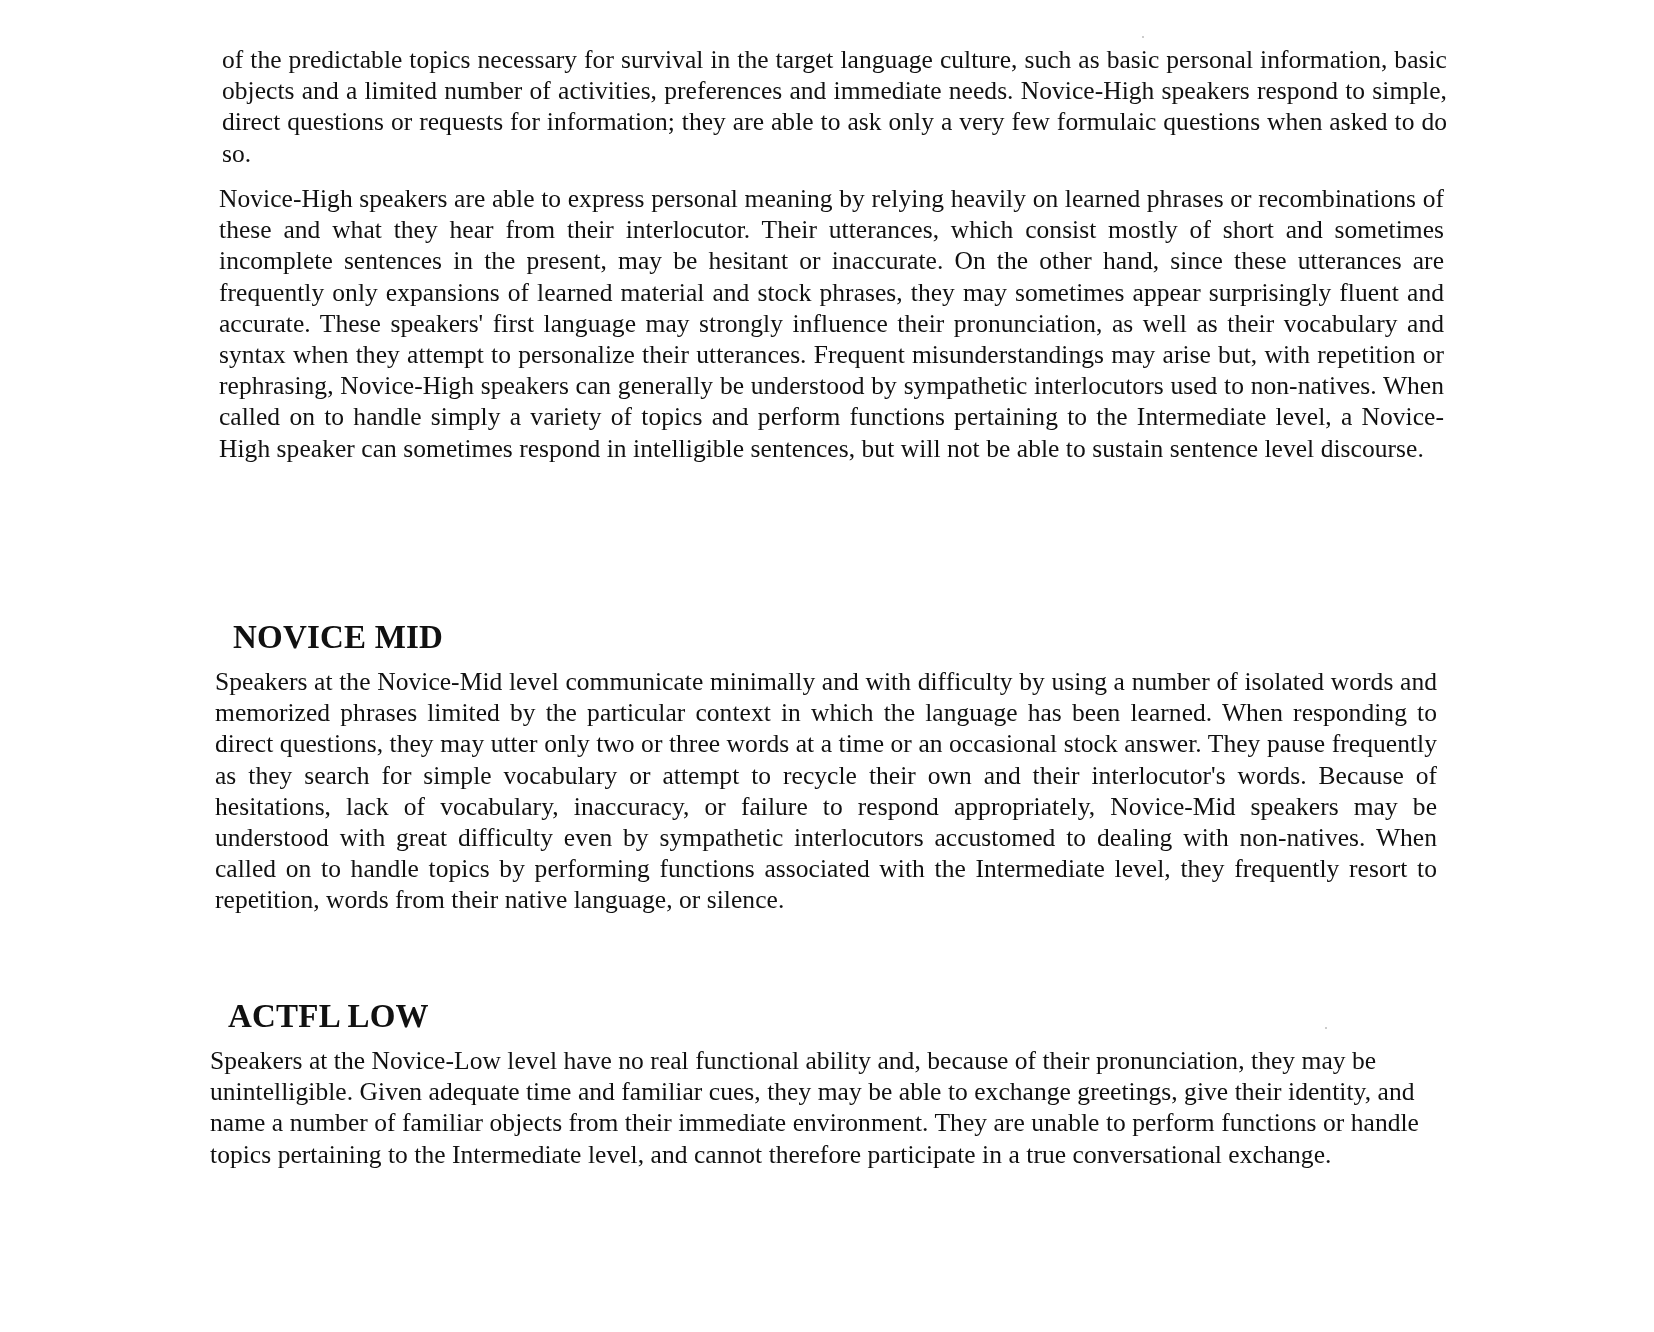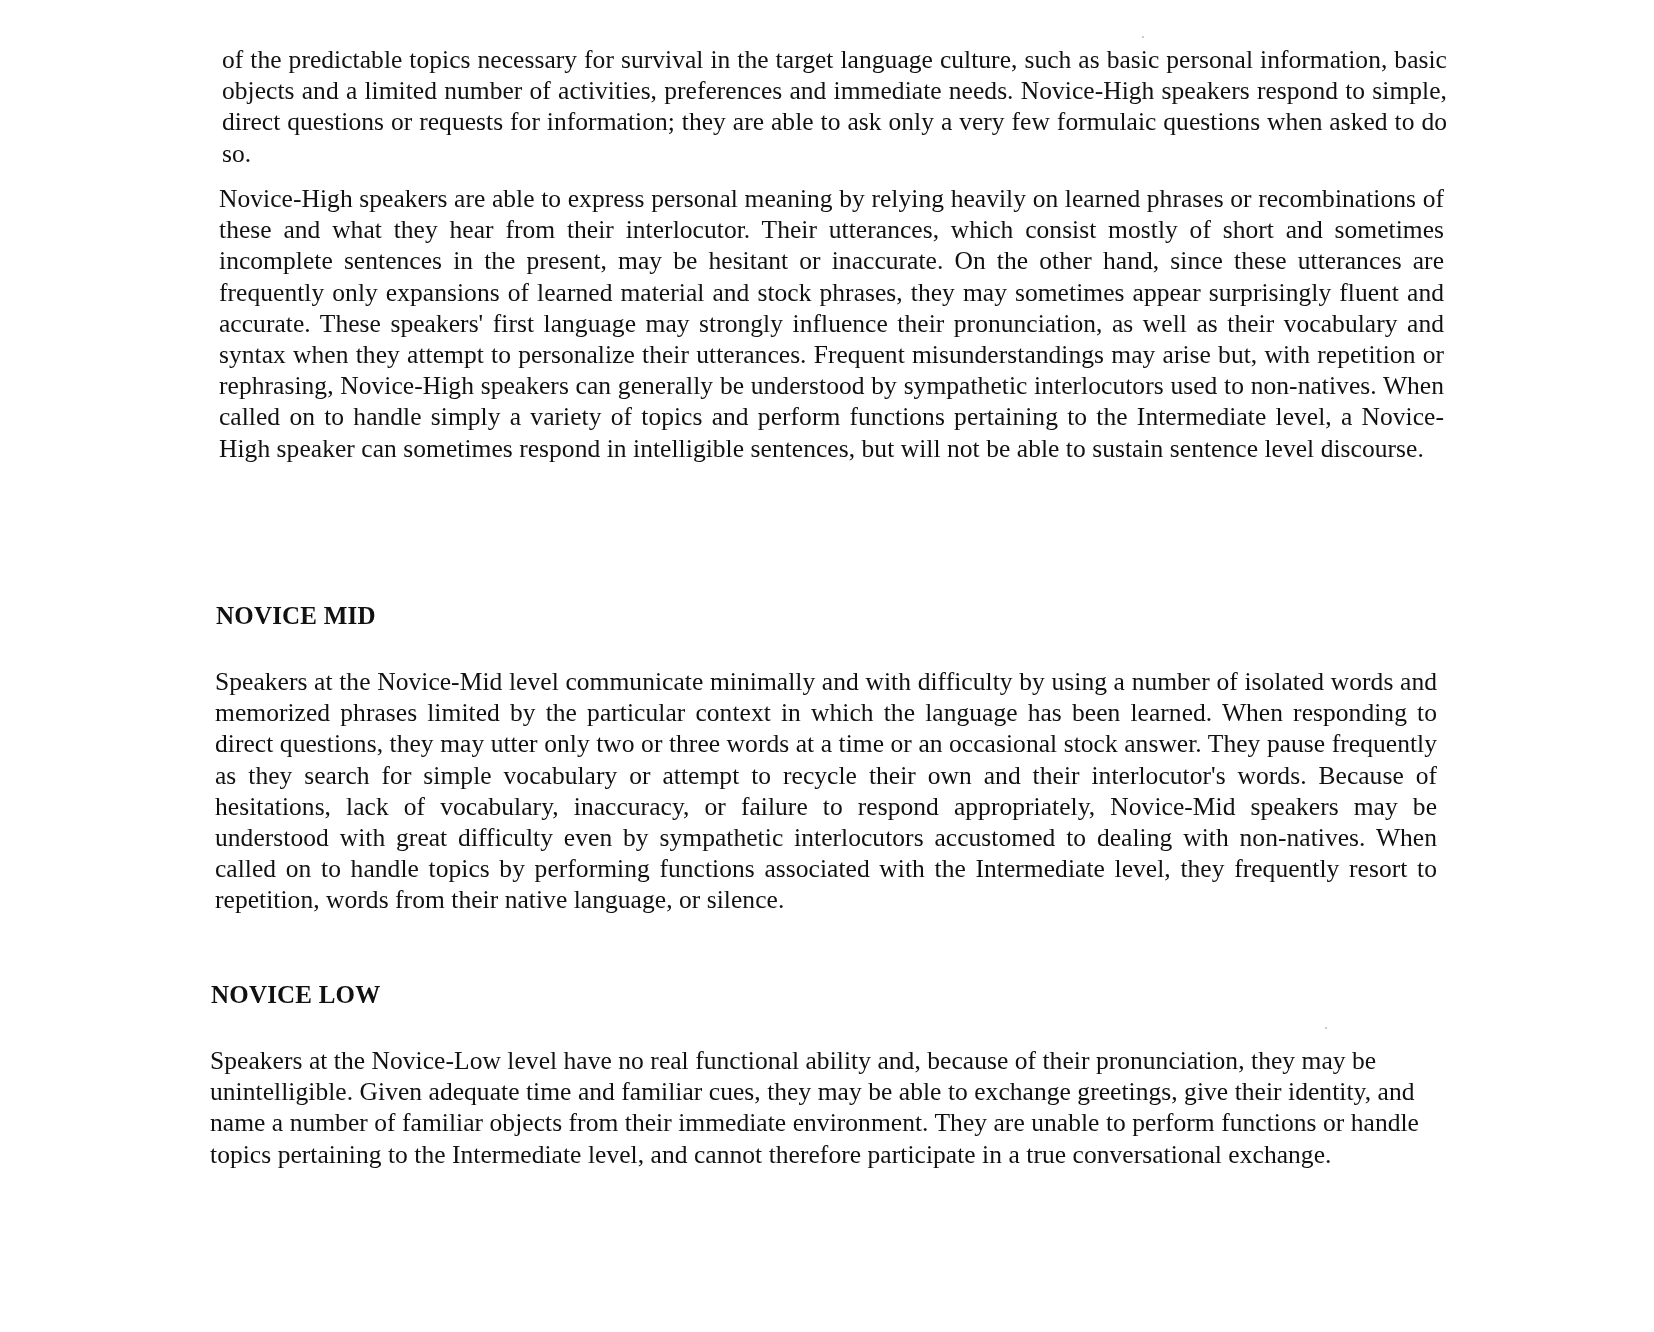--- a/index.html
+++ b/index.html
@@ -26,23 +26,23 @@
     position: absolute;
     font-size: 25.5px;
     line-height: 31.2px;
     text-align: justify;
     text-align-last: left;
     letter-spacing: 0.05px;
     margin: 0;
   }
   .heading {
     position: absolute;
-    font-size: 25px;
+    font-size: 33px;
     font-weight: bold;
-    margin: 0;
+    margin: 17px;
     letter-spacing: 0.2px;
   }
   .speck {
     position: absolute;
     width: 2px;
     height: 2px;
     background: #bbbbbb;
     border-radius: 1px;
   }
 </style>
@@ -55,18 +55,18 @@
   <span class="speck" style="left:1325px; top:1027px;"></span>
 
   <p class="block" style="left:222px; top:44px; width:1225px;">of the predictable topics necessary for survival in the target language culture, such as basic personal information, basic objects and a limited number of activities, preferences and immediate needs. Novice-High speakers respond to simple, direct questions or requests for information; they are able to ask only a very few formulaic questions when asked to do so.</p>
 
   <p class="block" style="left:219px; top:183px; width:1225px;">Novice-High speakers are able to express personal meaning by relying heavily on learned phrases or recombinations of these and what they hear from their interlocutor. Their utterances, which consist mostly of short and sometimes incomplete sentences in the present, may be hesitant or inaccurate. On the other hand, since these utterances are frequently only expansions of learned material and stock phrases, they may sometimes appear surprisingly fluent and accurate. These speakers' first language may strongly influence their pronunciation, as well as their vocabulary and syntax when they attempt to personalize their utterances. Frequent misunderstandings may arise but, with repetition or rephrasing, Novice-High speakers can generally be understood by sympathetic interlocutors used to non-natives. When called on to handle simply a variety of topics and perform functions pertaining to the Intermediate level, a Novice-High speaker can sometimes respond in intelligible sentences, but will not be able to sustain sentence level discourse.</p>
 
   <h2 class="heading" style="left:216px; top:602px;">NOVICE MID</h2>
 
   <p class="block" style="left:215px; top:666px; width:1222px;">Speakers at the Novice-Mid level communicate minimally and with difficulty by using a number of isolated words and memorized phrases limited by the particular context in which the language has been learned. When responding to direct questions, they may utter only two or three words at a time or an occasional stock answer. They pause frequently as they search for simple vocabulary or attempt to recycle their own and their interlocutor's words. Because of hesitations, lack of vocabulary, inaccuracy, or failure to respond appropriately, Novice-Mid speakers may be understood with great difficulty even by sympathetic interlocutors accustomed to dealing with non-natives. When called on to handle topics by performing functions associated with the Intermediate level, they frequently resort to repetition, words from their native language, or silence.</p>
 
-  <h2 class="heading" style="left:211px; top:981px;">NOVICE LOW</h2>
+  <h2 class="heading" style="left:211px; top:981px;">ACTFL LOW</h2>
 
   <p class="block" style="left:210px; top:1045px; width:1222px; text-align:left;">Speakers at the Novice-Low level have no real functional ability and, because of their pronunciation, they may be unintelligible. Given adequate time and familiar cues, they may be able to exchange greetings, give their identity, and name a number of familiar objects from their immediate environment. They are unable to perform functions or handle topics pertaining to the Intermediate level, and cannot therefore participate in a true conversational exchange.</p>
 
 
 </div>
 
 </body></html>

